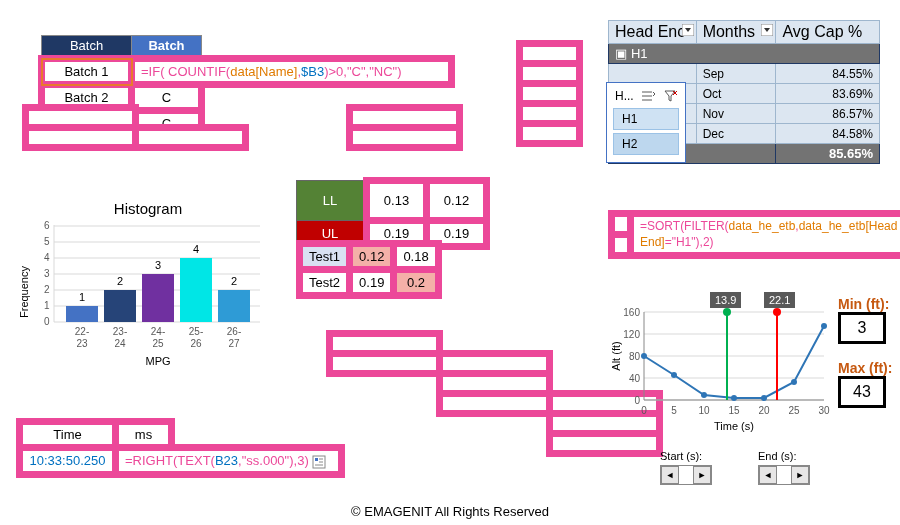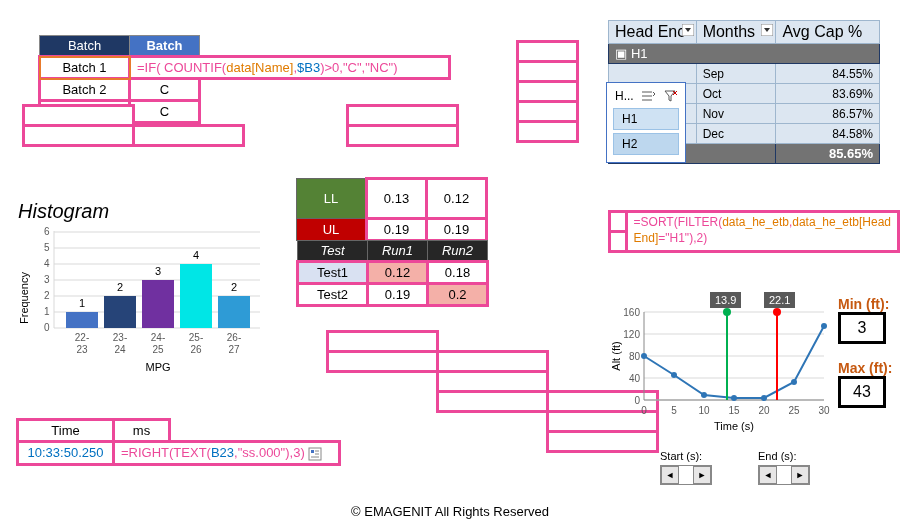--- a/index.html
+++ b/index.html
@@ -1,19 +1,19 @@
 <!DOCTYPE html>
 <html><head>
   <meta charset="utf-8">
   <style>
     * { box-sizing: border-box; margin: 0; padding: 0; }
     body { width: 900px; height: 525px; background: #ffffff; font-family: Arial, sans-serif; font-size: 13px; position: relative; }
     .hdr-dark { background: #1f3864; color: #fff; text-align: center; padding: 2px 6px; border: 1px solid #888; font-weight: 400; }
     .hdr-blue { background: #4472c4; color: #fff; text-align: center; padding: 2px 6px; border: 1px solid #888; }
-    .cell { border: 3px solid #ec4899; padding: 2px 6px; text-align: center; background: #fff; }
+    .cell { border: 7px solid #ec4899; padding: 2px 6px; text-align: center; background: #fff; }
     .cell-left { text-align: left; }
     .tbl { border-collapse: collapse; }
     .tbl td, .tbl th { height: 20px; }
     .hl-orange { outline: 2px solid #e87a2c; outline-offset: -1px; }
     .fx-data { color: #e07b00; }
     .fx-ref { color: #0070c0; }
     .fx-black { color: #ec4899; }
     .pivot-hdr { background: #dce6f1; border: 1px solid #9eb6ce; padding: 2px 6px; font-size: 16px; position: relative; }
     .pivot-hdr svg { position: absolute; right: 2px; top: 3px; }
     .pivot-row-dark { background: #737373; color: #fff; border: 1px solid #1f3864; }
@@ -26,21 +26,21 @@
     .ll { background: #548235; color:#fff; text-align:center; border:1px solid #666; padding:12px 6px; }
     .ul { background: #c00000; color:#fff; text-align:center; border:1px solid #666; padding:2px 6px; }
     .test-hdr { background: #262626; color:#fff; text-align:center; border:1px solid #666; padding:2px 6px; font-style: italic; }
     .test-row1 td:first-child { background:#d9e1f2; }
     .fail { background:#f4b0a8; }
     .minmax-label { color:#c65911; font-weight:600; font-size:14px; }
     .minmax-box { border:3px solid #000; padding:4px 0; font-size:16px; text-align:center; width:48px; background:#fff; }
     .spinner { display:flex; border:1px solid #888; }
     .spinner button { width:18px; height:18px; background:#e7e6e6; border:1px solid #888; font-size:9px; cursor:pointer; padding:0; }
     .empty-cells td { width:110px; }
-    .chart-title { font-size:20px;font-style:italic; }
+    .chart-title { text-align:center; font-size:15px; }
     .footer { position:absolute; bottom:6px; width:100%; text-align:center; font-size:13px; color:#000; }
     .tooltip { position:absolute; background:#595959; color:#fff; font-size:11px; padding:2px 5px; }
     .dropdown-arrow { width:12px; height:12px; }
   </style>
 </head>
 <body>
 
 <table class="tbl" style="position:absolute; left:38px; top:20px;margin-top:15px;">
   <tbody>
       <tr>
@@ -175,25 +175,20 @@
   <tr>
     <td class="ul">UL</td>
     <td class="cell">0.19</td>
     <td class="cell">0.19</td>
   </tr>
 </tbody>
   </table>
 
 <table class="tbl" style="position:absolute; left:296px; top:240px;">
   <tbody>
-      <tr>
-    <td class="test-hdr" style="width:70px">Test</td>
-    <td class="test-hdr" style="width:60px">Run1</td>
-    <td class="test-hdr" style="width:60px">Run2</td>
-  </tr>
   <tr class="test-row1">
     <td class="cell" style="background:#d9e1f2">Test1</td>
     <td class="cell fail">0.12</td>
     <td class="cell">0.18</td>
   </tr>
   <tr>
     <td class="cell">Test2</td>
     <td class="cell">0.19</td>
     <td class="cell fail">0.2</td>
   </tr>

